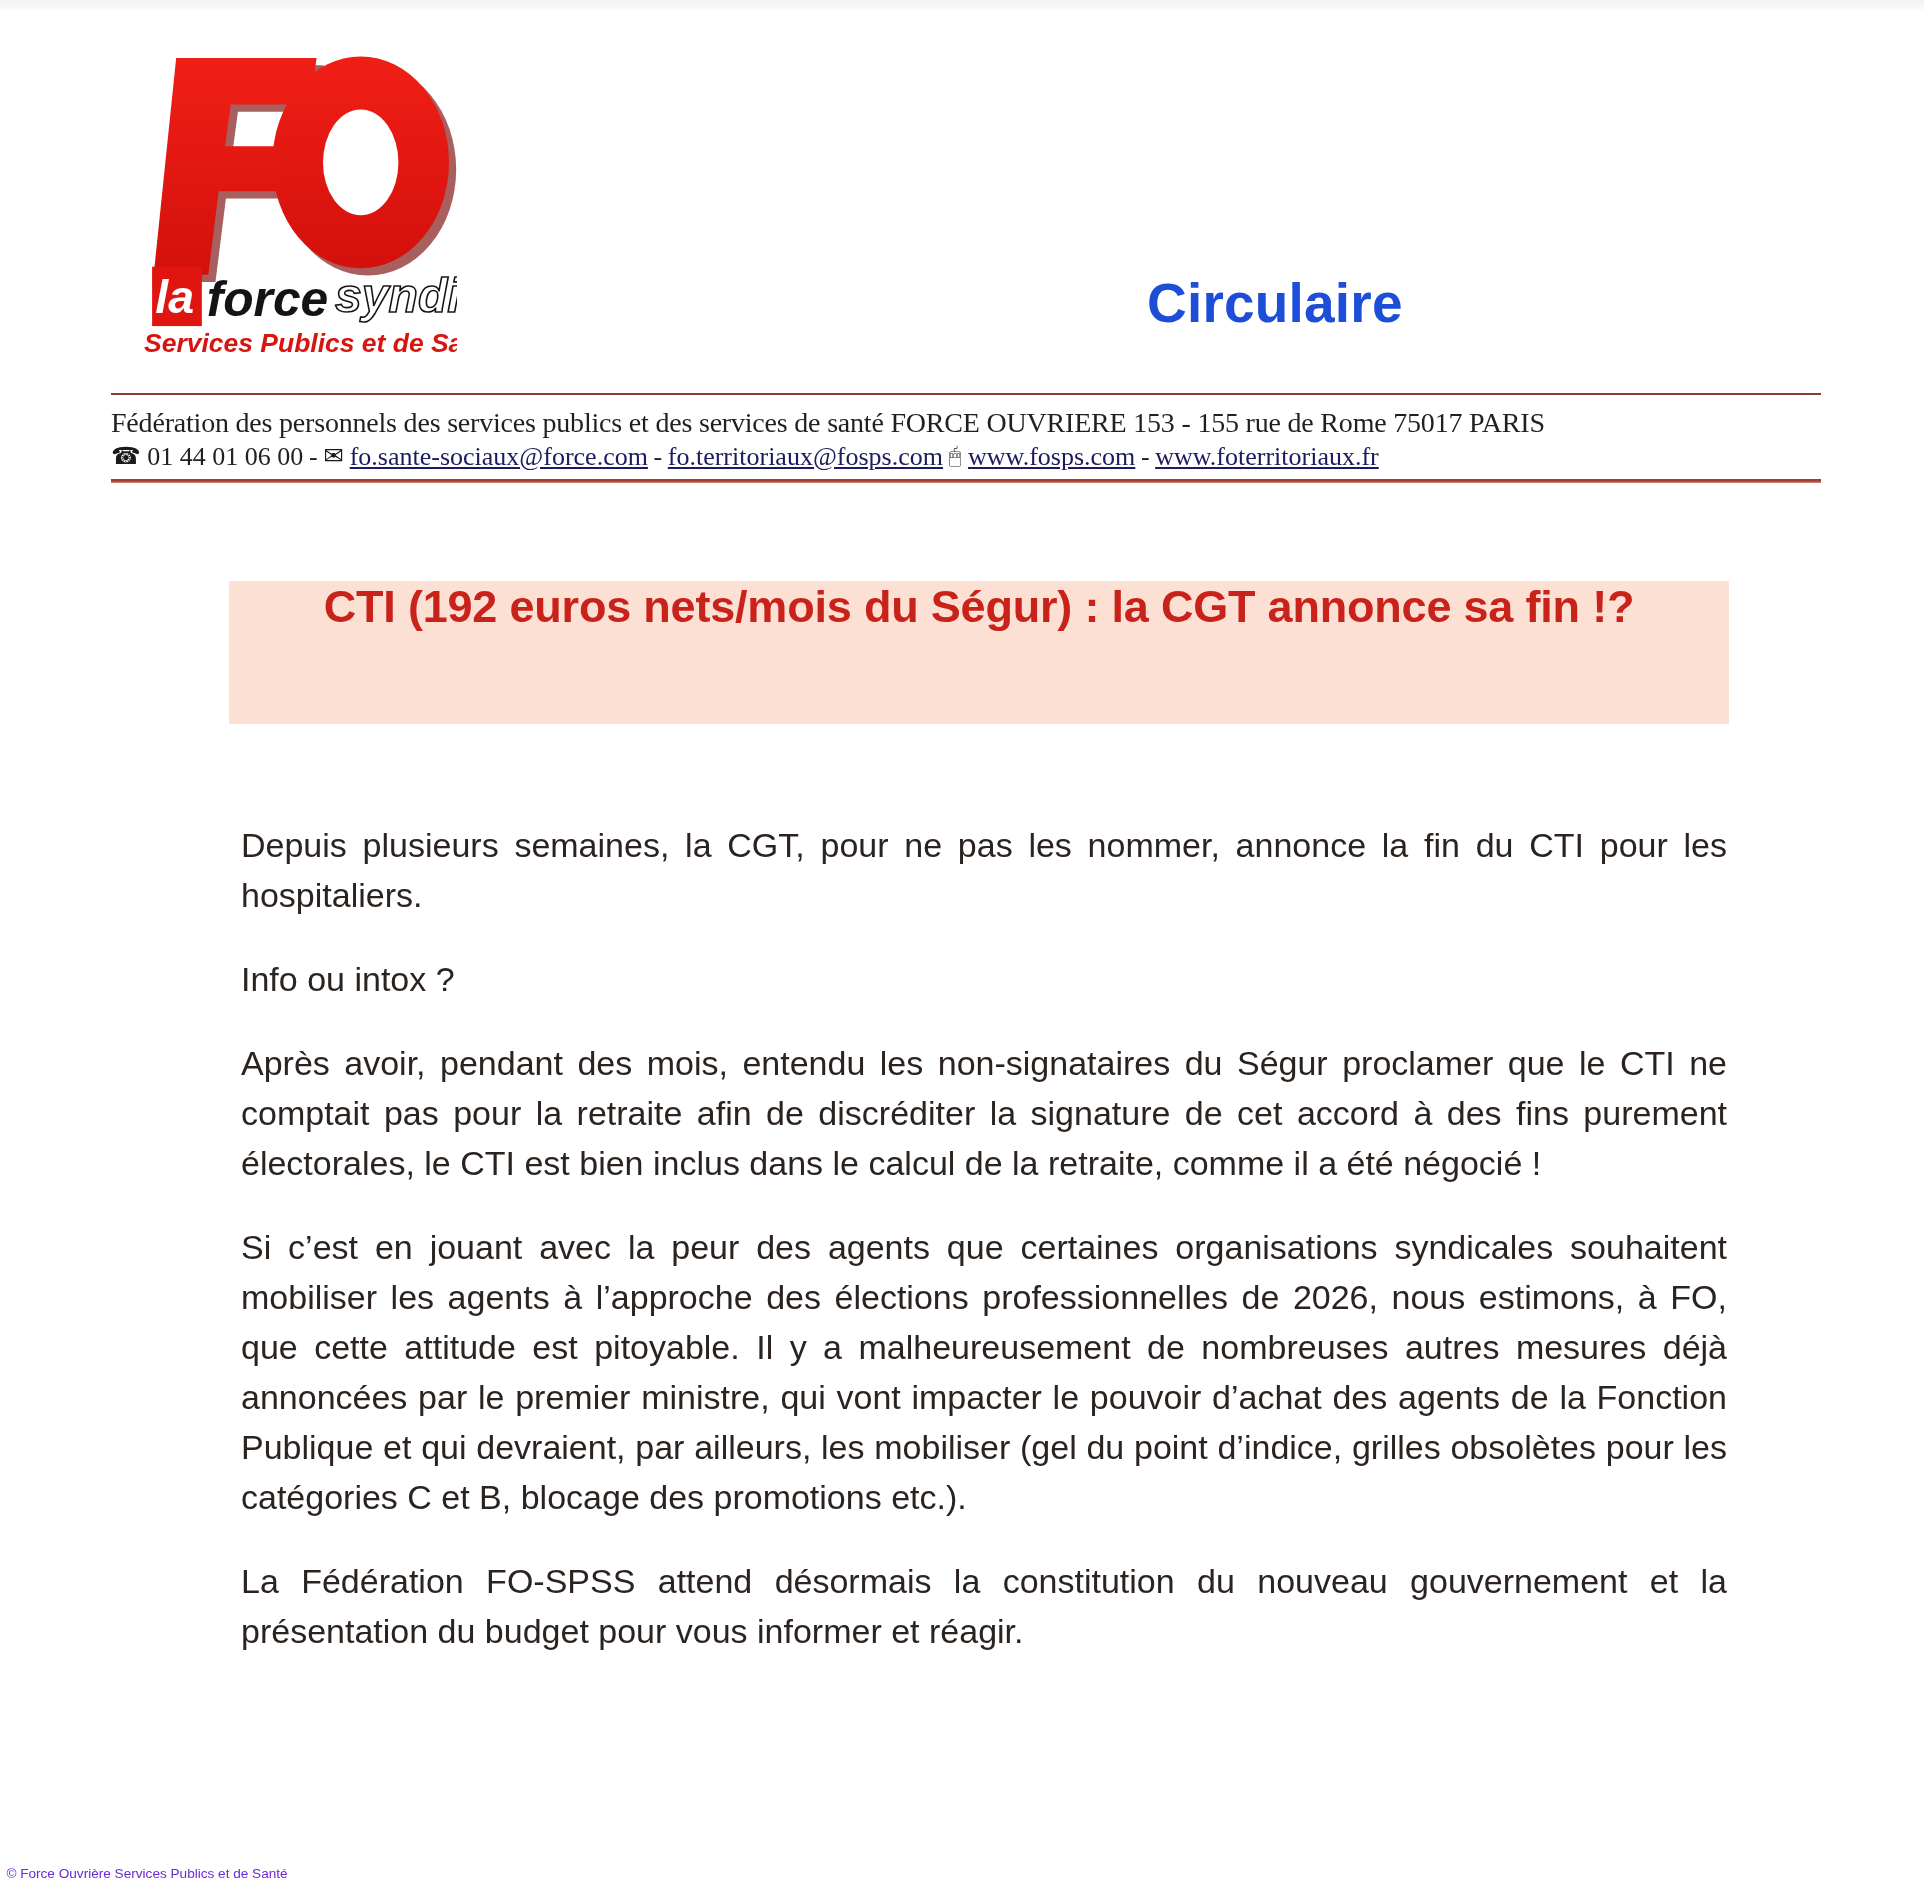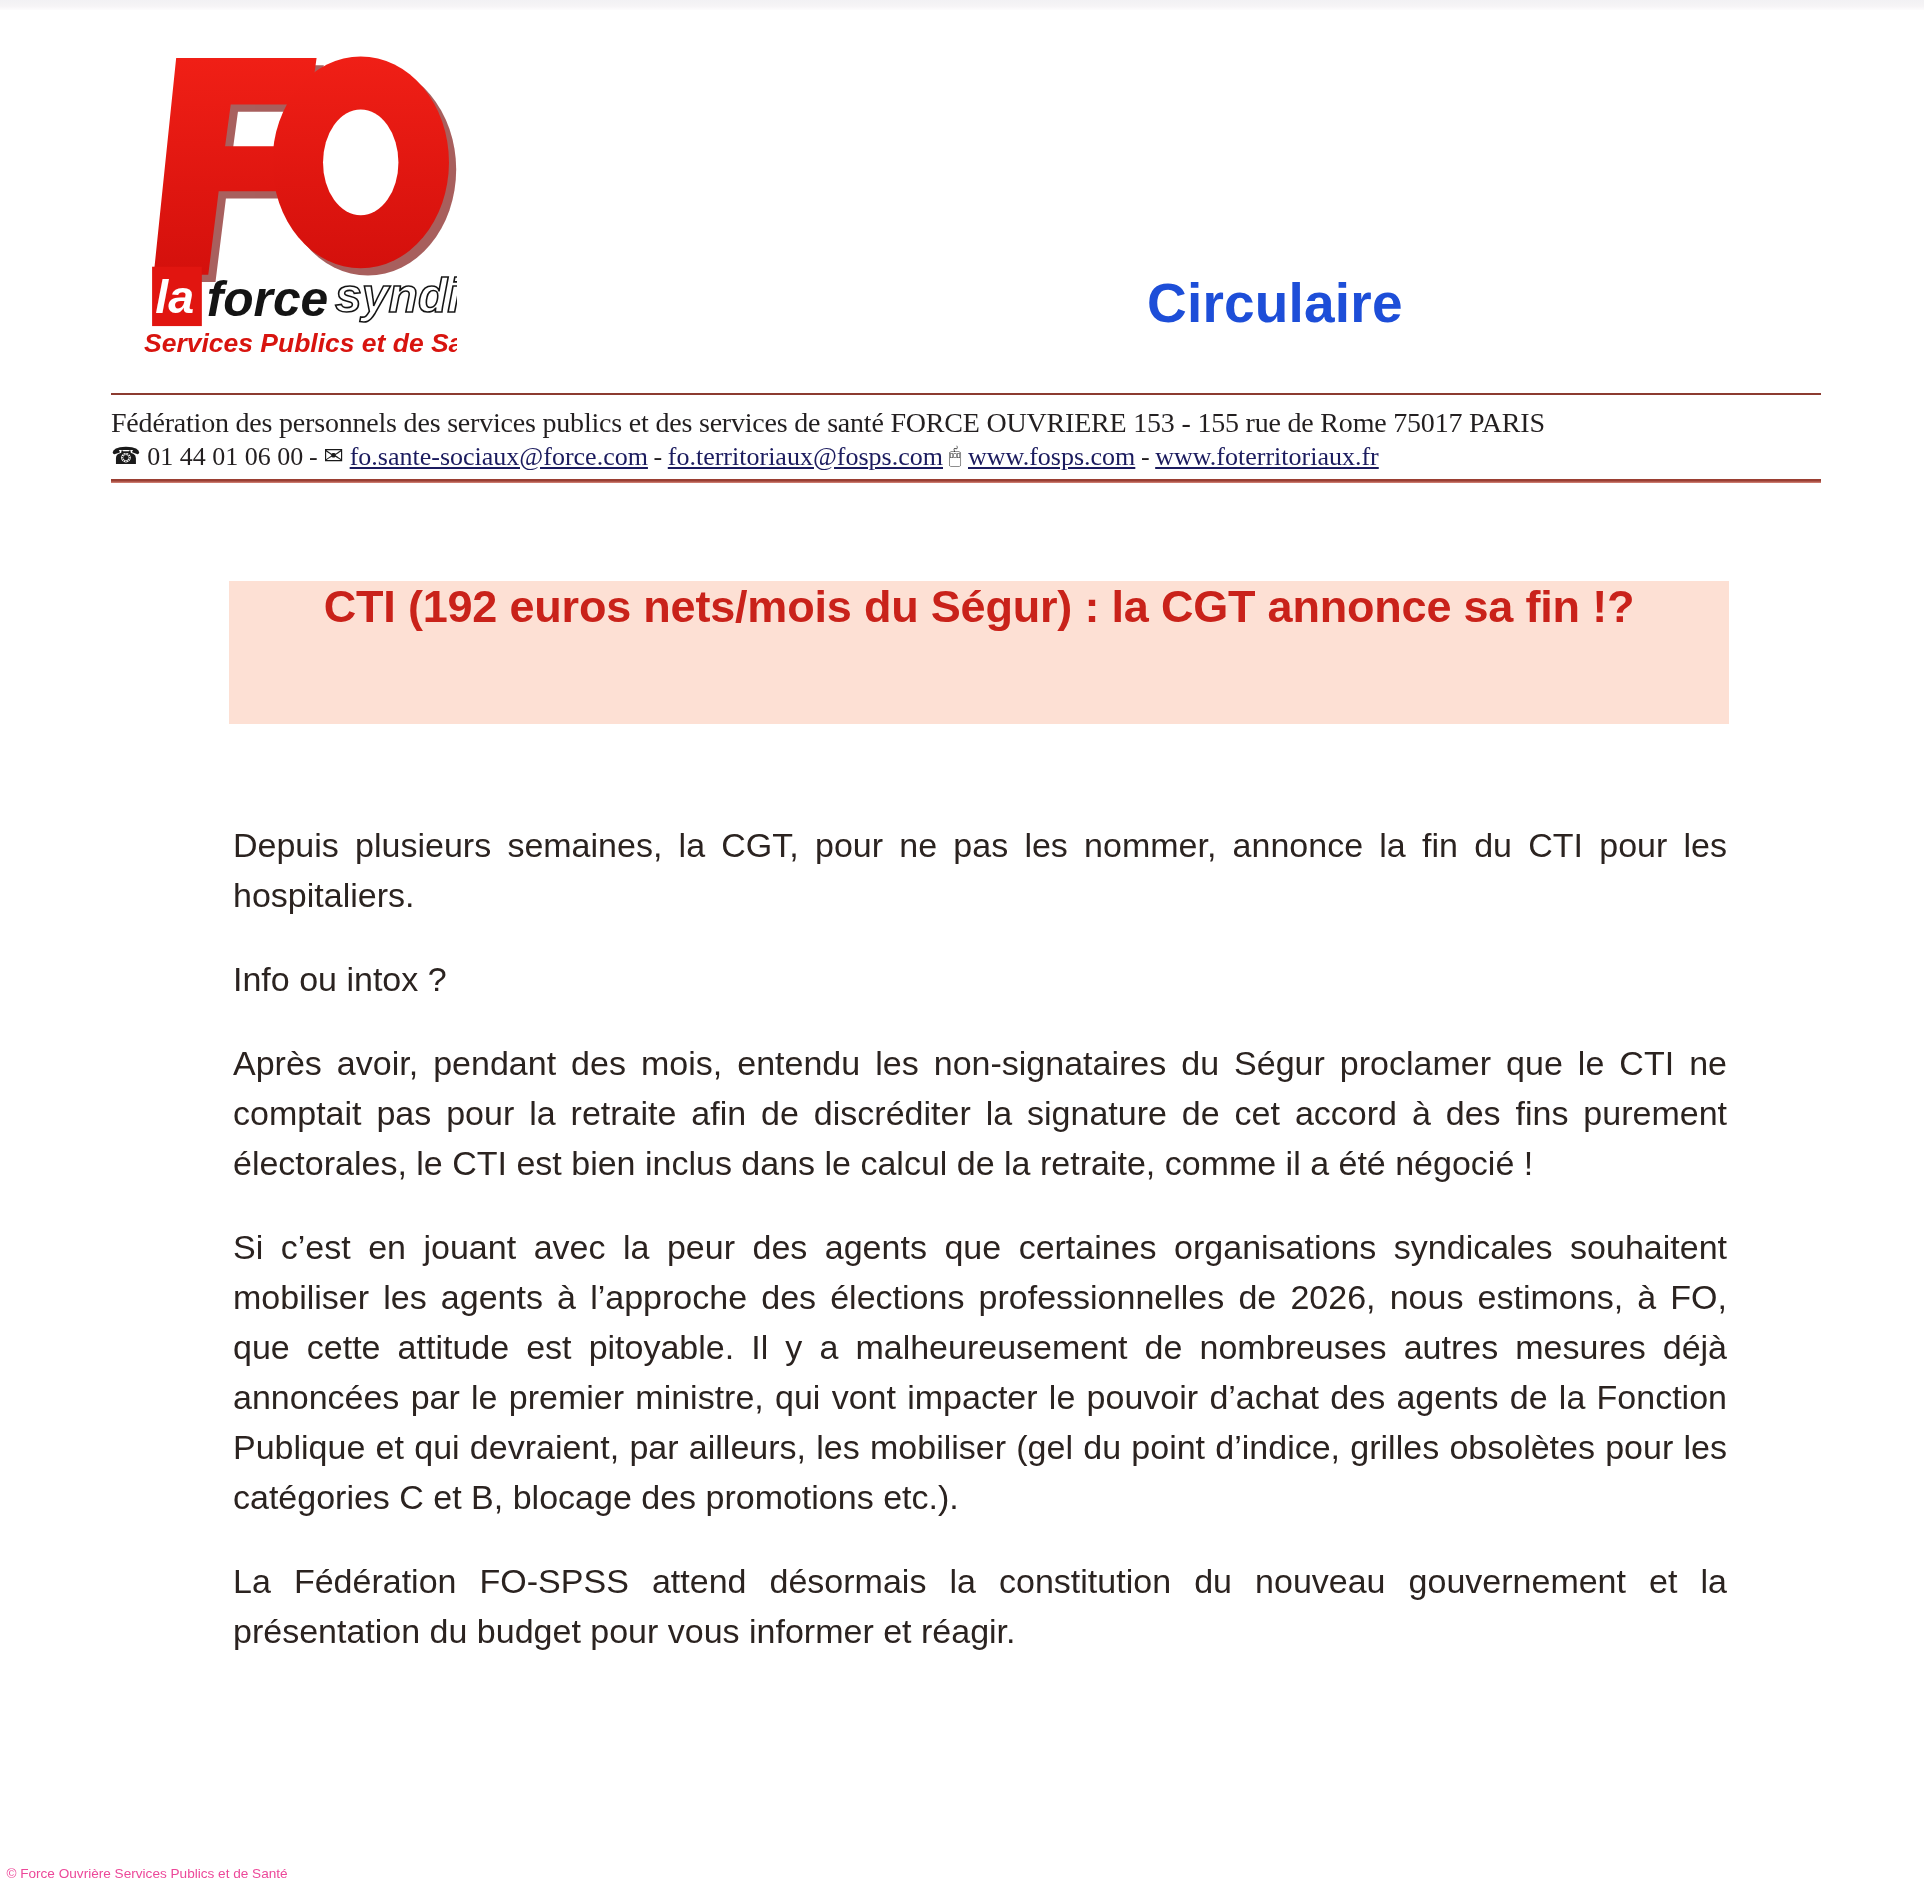--- a/index.html
+++ b/index.html
@@ -140,32 +140,32 @@
     top: 810px;
     width: 1498px;
     font-family: "Liberation Sans", sans-serif;
     font-size: 34px;
     line-height: 50px;
     color: #2b2320;
     text-align: justify;
     text-justify: inter-word;
   }
   .body-text p {
-    margin: 0 0 34px 4px;
+    margin: 0 0 34px 12px;
   }
   .body-text p:last-child { margin-bottom: 0; }
 
   
   .footer {
     position: absolute;
     left: 6.4px;
     top: 1866px;
     font-family: "Liberation Sans", sans-serif;
     font-size: 13.6px;
-    color: #ec4899;
+    color: #6d28d9;
     white-space: nowrap;
   }
 </style>
 </head>
 <body>
 
 <div class="top-band"></div>
 
 <div class="page">
 

